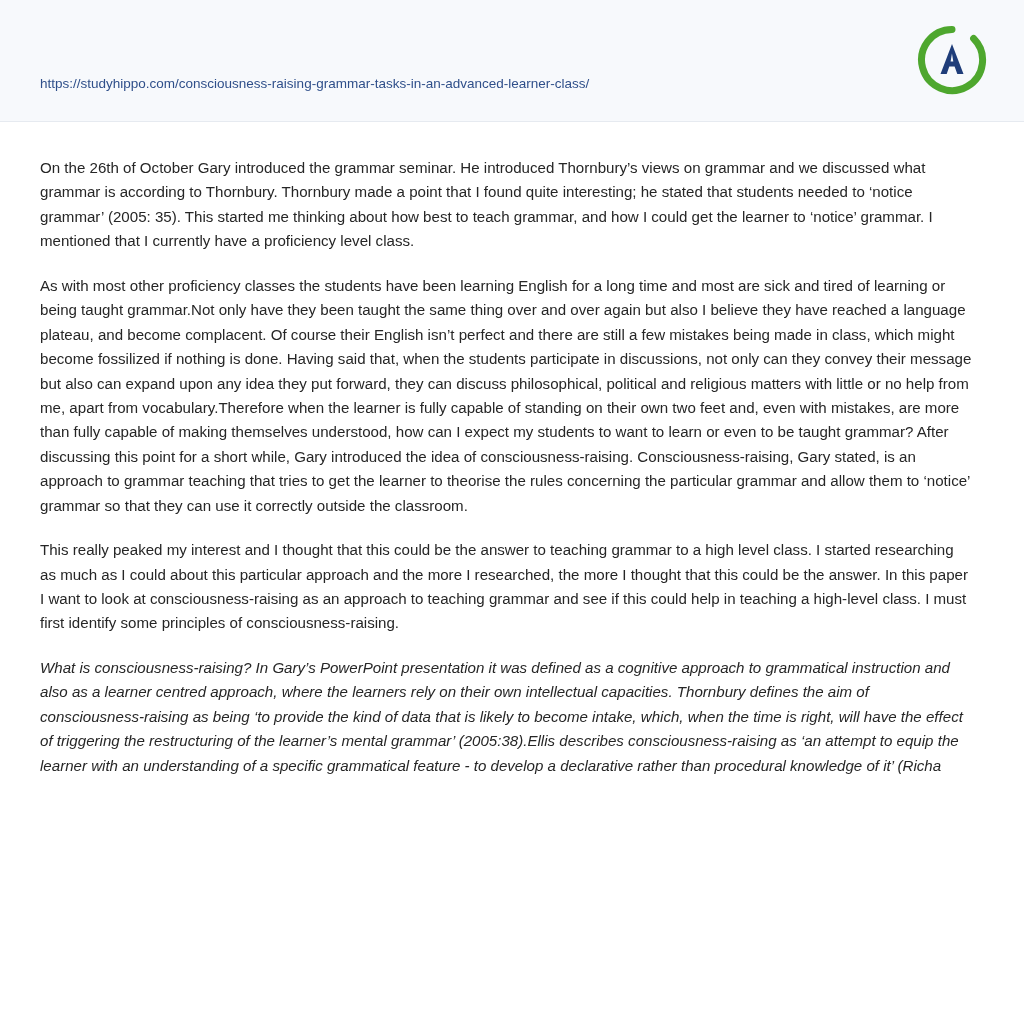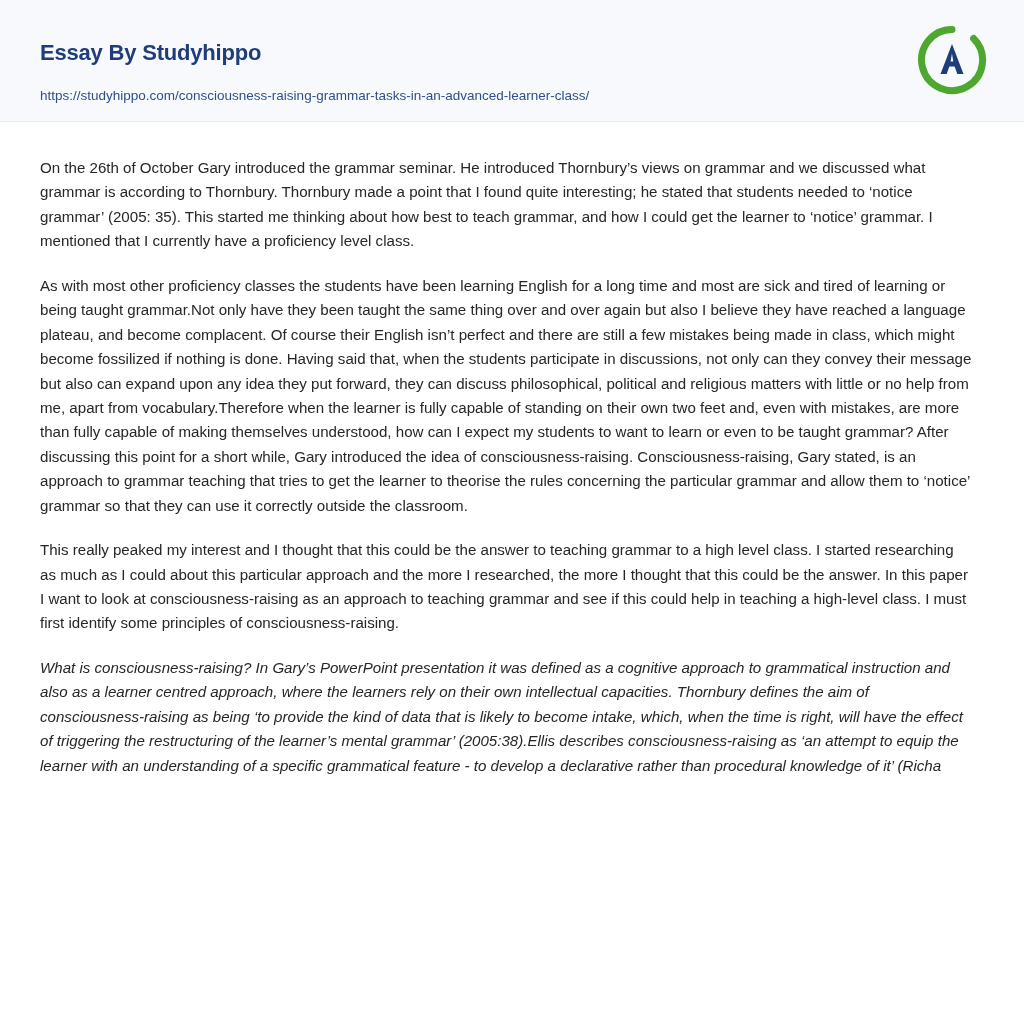--- a/index.html
+++ b/index.html
@@ -29,21 +29,21 @@
     top: 40px;
     font-size: 22px;
     font-weight: bold;
     letter-spacing: -0.2px;
     color: #1f3d7a;
     white-space: nowrap;
   }
   .source-url {
     position: absolute;
     left: 40px;
-    top: 88px;
+    top: 76px;
     font-size: 13.5px;
     color: #2f4f8a;
     white-space: nowrap;
   }
   .logo-wrap {
     position: absolute;
     right: 36px;
     top: 24px;
     width: 72px;
     height: 72px;
@@ -70,23 +70,20 @@
     margin: 0 8px 20px 0;
     text-align: left;
   }
   .para:last-child { margin-bottom: 0; font-style: italic; }
 </style>
 </head>
 <body>
 
 <div class="header">
 
-  <div class="brand">
-    <span>Essay By Studyhippo</span>
-  </div>
 
   <div class="source-url">https://studyhippo.com/consciousness-raising-grammar-tasks-in-an-advanced-learner-class/</div>
 
   <div class="logo-wrap">
     <svg width="72" height="72" viewBox="0 0 72 72" aria-hidden="true">
 
       <path d="M36 5.5 a30.5 30.5 0 1 0 21.6 8.9" fill="none" stroke="#4ea72e" stroke-width="7" stroke-linecap="round"></path>
 
       <path d="M36 20 L47.5 50 L41.3 50 L38.6 42.4 L33.3 42.4 L30.7 50 L24.5 50 Z
                M35.95 29.6 L34.6 37.6 L37.3 37.6 Z" fill="#1f3d7a"></path>

